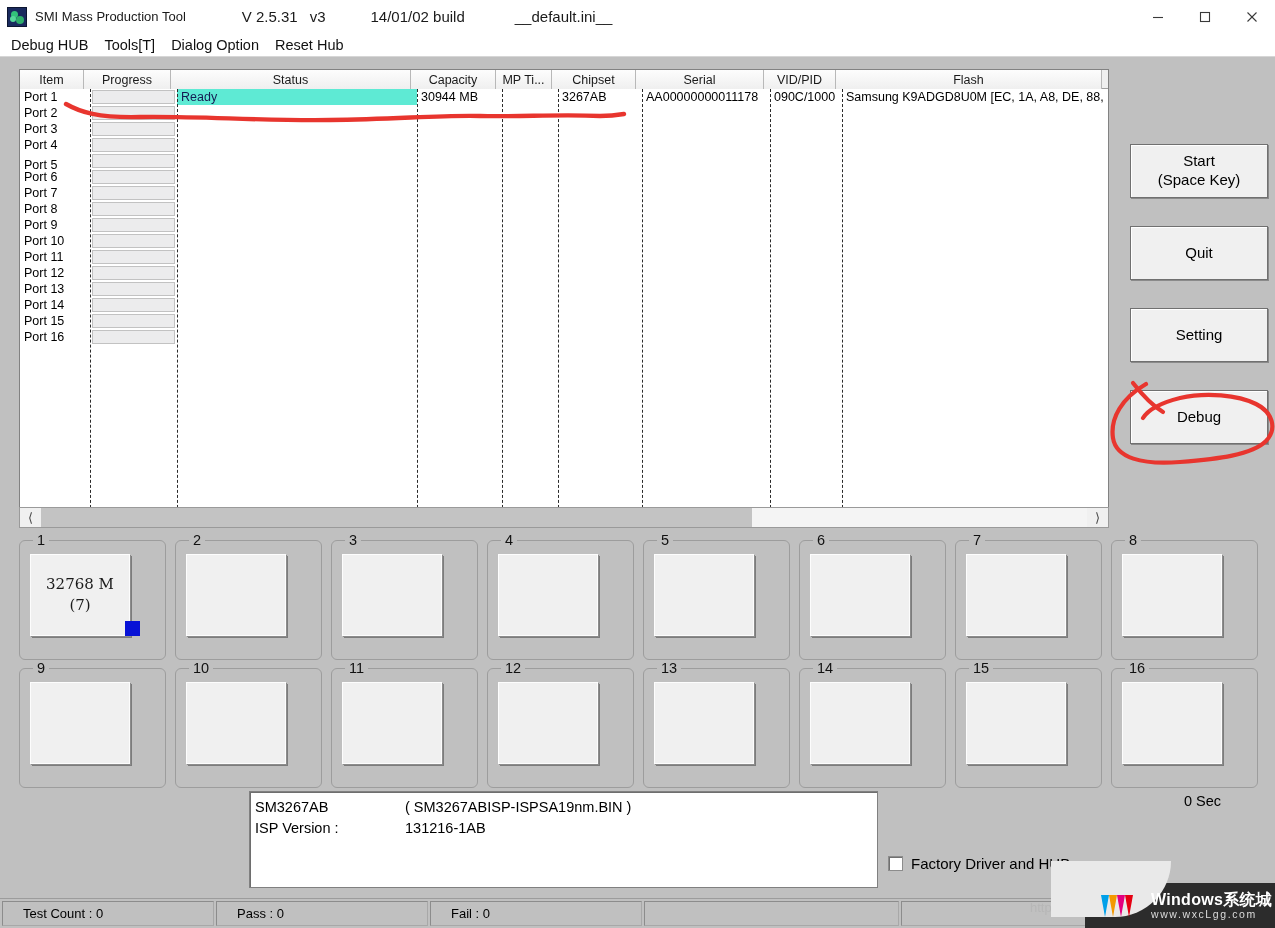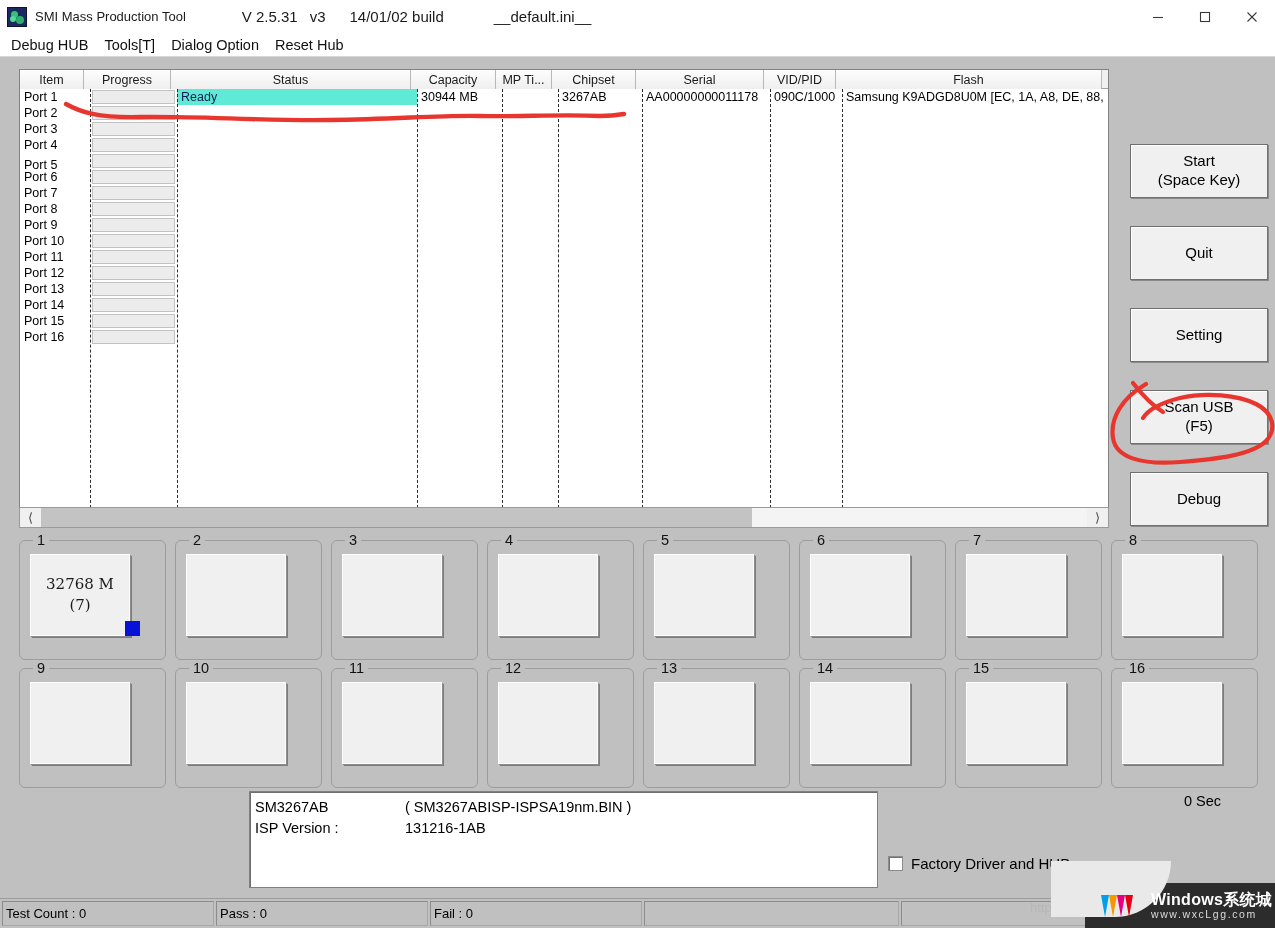--- a/index.html
+++ b/index.html
@@ -42,21 +42,21 @@
   .title-text {
     font-size: 13px; color: #1a1a1a; white-space: nowrap;
   }
   .title-ver {
     font-size: 15px; color: #1a1a1a; margin-left: 56px; white-space: nowrap;
   }
   .title-v3 {
     font-size: 15px; color: #1a1a1a; margin-left: 12px; white-space: nowrap;
   }
   .title-build {
-    font-size: 15px; color: #1a1a1a; margin-left: 24px; white-space: nowrap;
+    font-size: 15px; color: #1a1a1a; margin-left: 45px; white-space: nowrap;
   }
   .title-ini {
     font-size: 15px; color: #1a1a1a; margin-left: 50px; white-space: nowrap;
   }
   .win-controls {
     position: absolute; right: 0; top: 0; height: 33px;
     display: flex; align-items: center;
   }
   .win-btn {
     width: 47px; height: 33px;
@@ -250,21 +250,21 @@
     background: #c0c0c0;
     border-top: 1px solid #9c9c9c;
     display: flex; align-items: stretch;
     padding: 2px 0;
   }
   .sb-cell {
     border: 1px solid #a8a8a8;
     border-top-color: #8c8c8c; border-left-color: #8c8c8c;
     font-size: 13px; color: #000;
     display: flex; align-items: center;
-    padding-left: 3px;
+    padding-left: 20px;
     margin-right: 2px;
     background: #c0c0c0;
     overflow: hidden; white-space: nowrap;
   }
 
   
   .watermark {
     position: absolute; right: 0; top: 883px;
     width: 190px; height: 45px;
     display: flex; align-items: center;
@@ -581,24 +581,20 @@
   <div class="btncol" id="btncol">
       <div class="btn">
         <span>Start</span>
         <span>(Space Key)</span>
       </div>
       <div class="btn">
         <span>Quit</span>
       </div>
       <div class="btn">
         <span>Setting</span>
-      </div>
-      <div class="btn">
-        <span>Scan USB</span>
-        <span>(F5)</span>
       </div>
       <div class="btn">
         <span>Debug</span>
       </div>
     </div>
 
   <div class="portgrid" id="portgrid">
       <div class="portrow">
         <div class="portbox">
           <div class="portbox-num">1</div>

